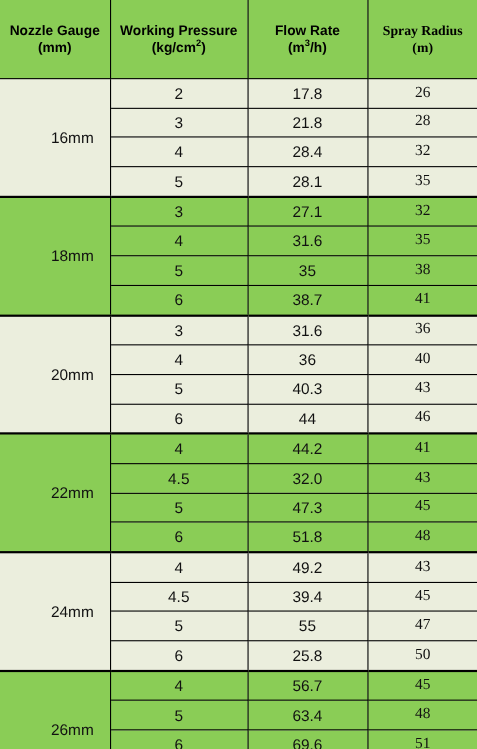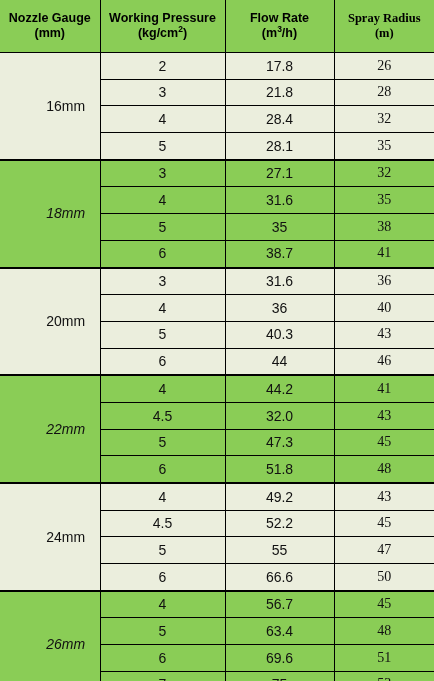--- a/index.html
+++ b/index.html
@@ -29,21 +29,21 @@
     text-align: center;
     vertical-align: middle;
     padding: 0;
     line-height: 1.18;
   }
   thead th {
     background: #8ACD56;
     color: #000000;
     font-weight: bold;
     font-size: 12.5px;
-    height: 52px;
+    height: 71px;
     border-top: none;
   }
   thead th .unit {
     display: block;
     text-align: center;
   }
   thead th sup {
     font-size: 8.5px;
     vertical-align: super;
     line-height: 0;
@@ -53,21 +53,21 @@
     color: #111111;
     height: 25.7px;
   }
   td.gauge-cell {
     font-size: 14px;
     padding-left: 32px;
   }
   tr.band-light td { background: #EBEEDD; }
   tr.band-green td { background: #8ACD56; }
   td.band-light   { background: #EBEEDD; }
-  td.band-green   { background: #8ACD56; font-style: italic; }
+  td.band-green   { background: #8ACD56; }
 
   tbody tr.first-of-band td { border-top: 2px solid #000000; }
   tbody tr:last-child td { border-bottom: none; }
   th:first-child, td:first-child { border-left: none; }
   th:last-child, td:last-child { border-right: none; font-family: Liberation Serif, serif; }
 </style>
 </head>
 <body>
 
 <table class="spec-table">
@@ -183,31 +183,31 @@
         <td>48</td>
       </tr>
       <tr class="band-light first-of-band">
         <td class="gauge-cell band-light" rowspan="4">24mm</td>
         <td>4</td>
         <td>49.2</td>
         <td>43</td>
       </tr>
       <tr class="band-light">
         <td>4.5</td>
-        <td>52.2</td>
+        <td>39.4</td>
         <td>45</td>
       </tr>
       <tr class="band-light">
         <td>5</td>
         <td>55</td>
         <td>47</td>
       </tr>
       <tr class="band-light">
         <td>6</td>
-        <td>66.6</td>
+        <td>25.8</td>
         <td>50</td>
       </tr>
       <tr class="band-green first-of-band">
         <td class="gauge-cell band-green" rowspan="4">26mm</td>
         <td>4</td>
         <td>56.7</td>
         <td>45</td>
       </tr>
       <tr class="band-green">
         <td>5</td>

